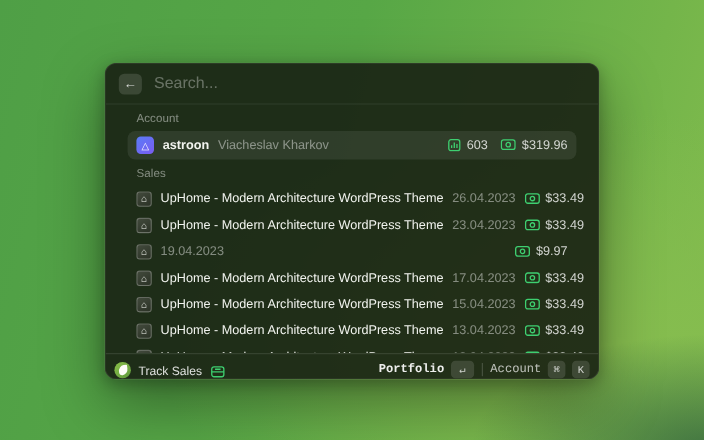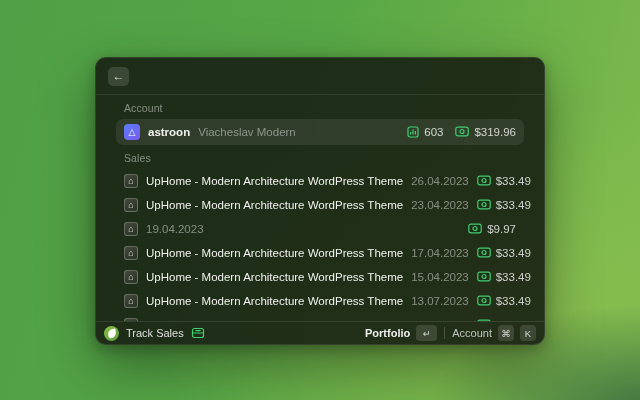--- a/index.html
+++ b/index.html
@@ -79,37 +79,37 @@
     background:linear-gradient(150deg,#424a3c 0%,#2b3226 100%);
     border:0.5px solid rgba(255,255,255,0.25);
     display:flex;align-items:center;justify-content:center;
     color:#e9ece6;font-size:9px;line-height:1;
   }
   .ic{display:flex;align-items:center;}
   
   .footer{
     flex:0 0 23px;height:23px;
     border-top:1px solid rgba(255,255,255,0.1);
-    display:flex;align-items:center;padding:0 8px;gap:7px;
+    display:flex;align-items:flex-end;padding:0 8px;gap:7px;
     font-size:11px;
   }
   .envato-circle{
     width:15px;height:15px;border-radius:50%;
     background:linear-gradient(140deg,#8abf49 0%,#5f9a3c 100%);
     display:flex;align-items:center;justify-content:center;flex:0 0 auto;
   }
   .leaf{
     width:8px;height:9px;background:#fdfdf8;
     border-radius:100% 10% 100% 60%;transform:rotate(-8deg);
   }
   .app-name{color:rgba(255,255,255,0.85);}
   .footer-right{margin-left:auto;display:flex;align-items:center;gap:7px;}
   .action-btn{
     display:flex;align-items:center;gap:6px;background:transparent;border:none;
-    color:inherit;font-family:Liberation Sans, sans-serif;font-size:11px;cursor:pointer;padding:0;
+    color:inherit;font-family:Liberation Mono, monospace;font-size:11px;cursor:pointer;padding:0;
   }
   .action-primary-label{font-weight:700;color:rgba(255,255,255,0.92);}
   .action-secondary-label{color:rgba(255,255,255,0.7);}
   .keycap{
     min-width:16px;height:16px;padding:0 3px;border-radius:4px;
     background:rgba(255,255,255,0.13);
     display:flex;align-items:center;justify-content:center;
     font-size:9.5px;color:rgba(255,255,255,0.75);
   }
   .kc-return{min-width:21px;}
@@ -119,30 +119,31 @@
 </head>
 <body>
 
 <div class="desktop">
   <div class="window">
 
     <div class="searchbar">
       <button class="back-btn">
         <span>←</span>
       </button>
+      <input class="search-input" type="text" placeholder="Search..." style="">
     </div>
 
     <div class="content">
 
       <div class="section-label">Account</div>
 
       <div class="row account-row">
         <span class="avatar">△</span>
         <span class="row-title">astroon</span>
-        <span class="row-sub">Viacheslav Modern</span>
+        <span class="row-sub">Viacheslav Kharkov</span>
         <span class="row-meta">
           <span class="meta-pair">
             <span class="ic">
               <svg class="g" width="12" height="12" viewBox="0 0 12 12">
                 <rect x="1" y="1" width="10" height="10" rx="2"></rect>
                 <line x1="3.6" y1="8.6" x2="3.6" y2="6"></line>
                 <line x1="6" y1="8.6" x2="6" y2="3.6"></line>
                 <line x1="8.4" y1="8.6" x2="8.4" y2="5"></line>
               </svg>
             </span>
@@ -243,21 +244,21 @@
           </svg>
         </span>
         <span>$33.49</span>
       </span>
     </span>
   </div>
 
   <div class="row sale-row">
     <span class="thumb">⌂</span>
     <span class="row-title sale-title">UpHome - Modern Architecture WordPress Theme</span>
-    <span class="row-sub">13.07.2023</span>
+    <span class="row-sub">13.04.2023</span>
     <span class="row-meta">
       <span class="meta-pair">
         <span class="ic">
           <svg class="g" width="14" height="11" viewBox="0 0 14 11">
             <rect x="0.8" y="1.2" width="12.4" height="8.6" rx="2"></rect>
             <circle cx="7" cy="5.5" r="2"></circle>
           </svg>
         </span>
         <span>$33.49</span>
       </span>

